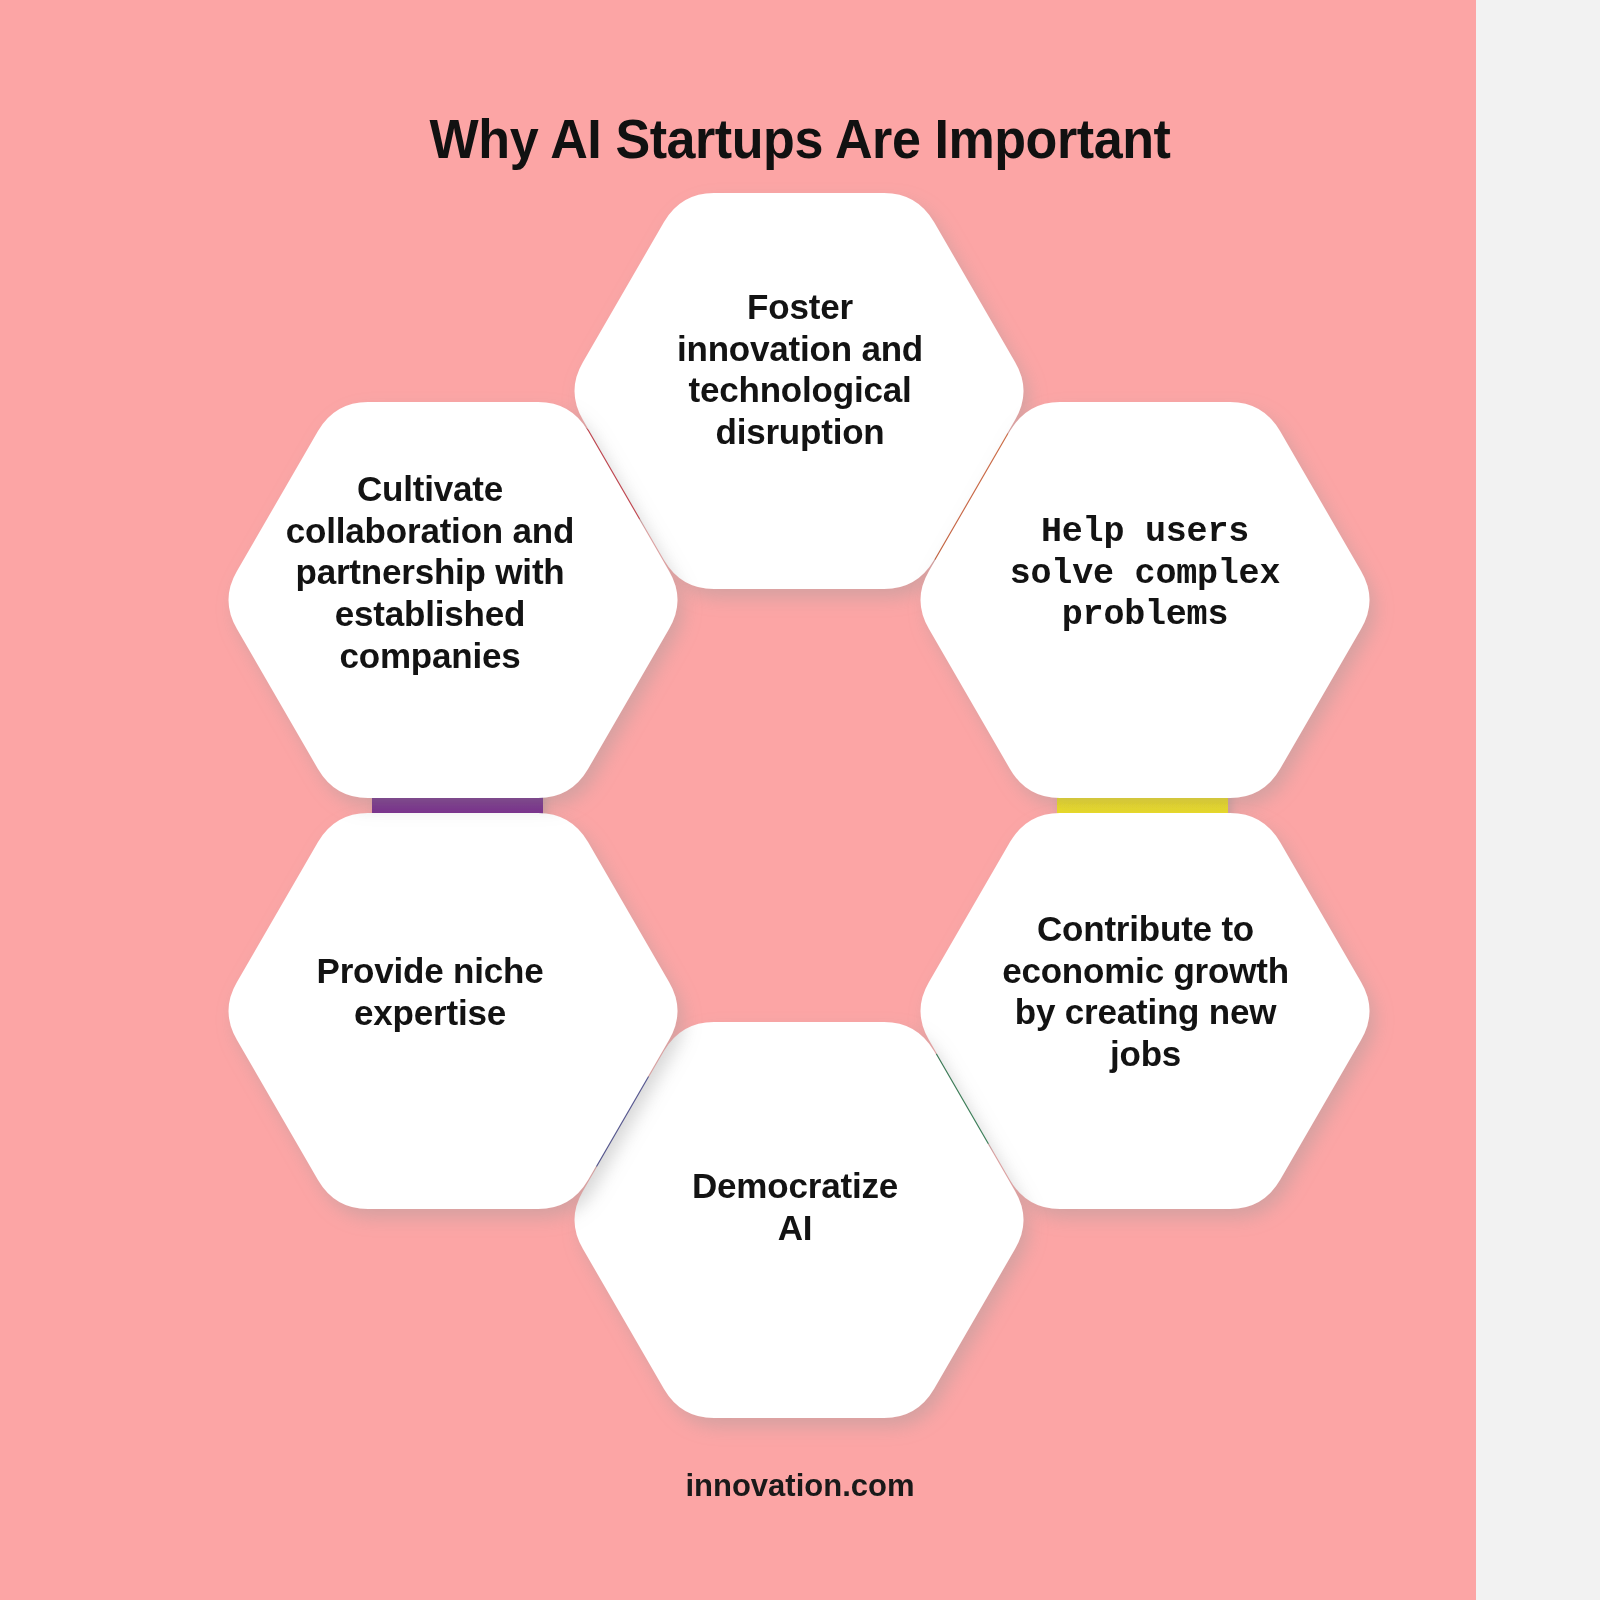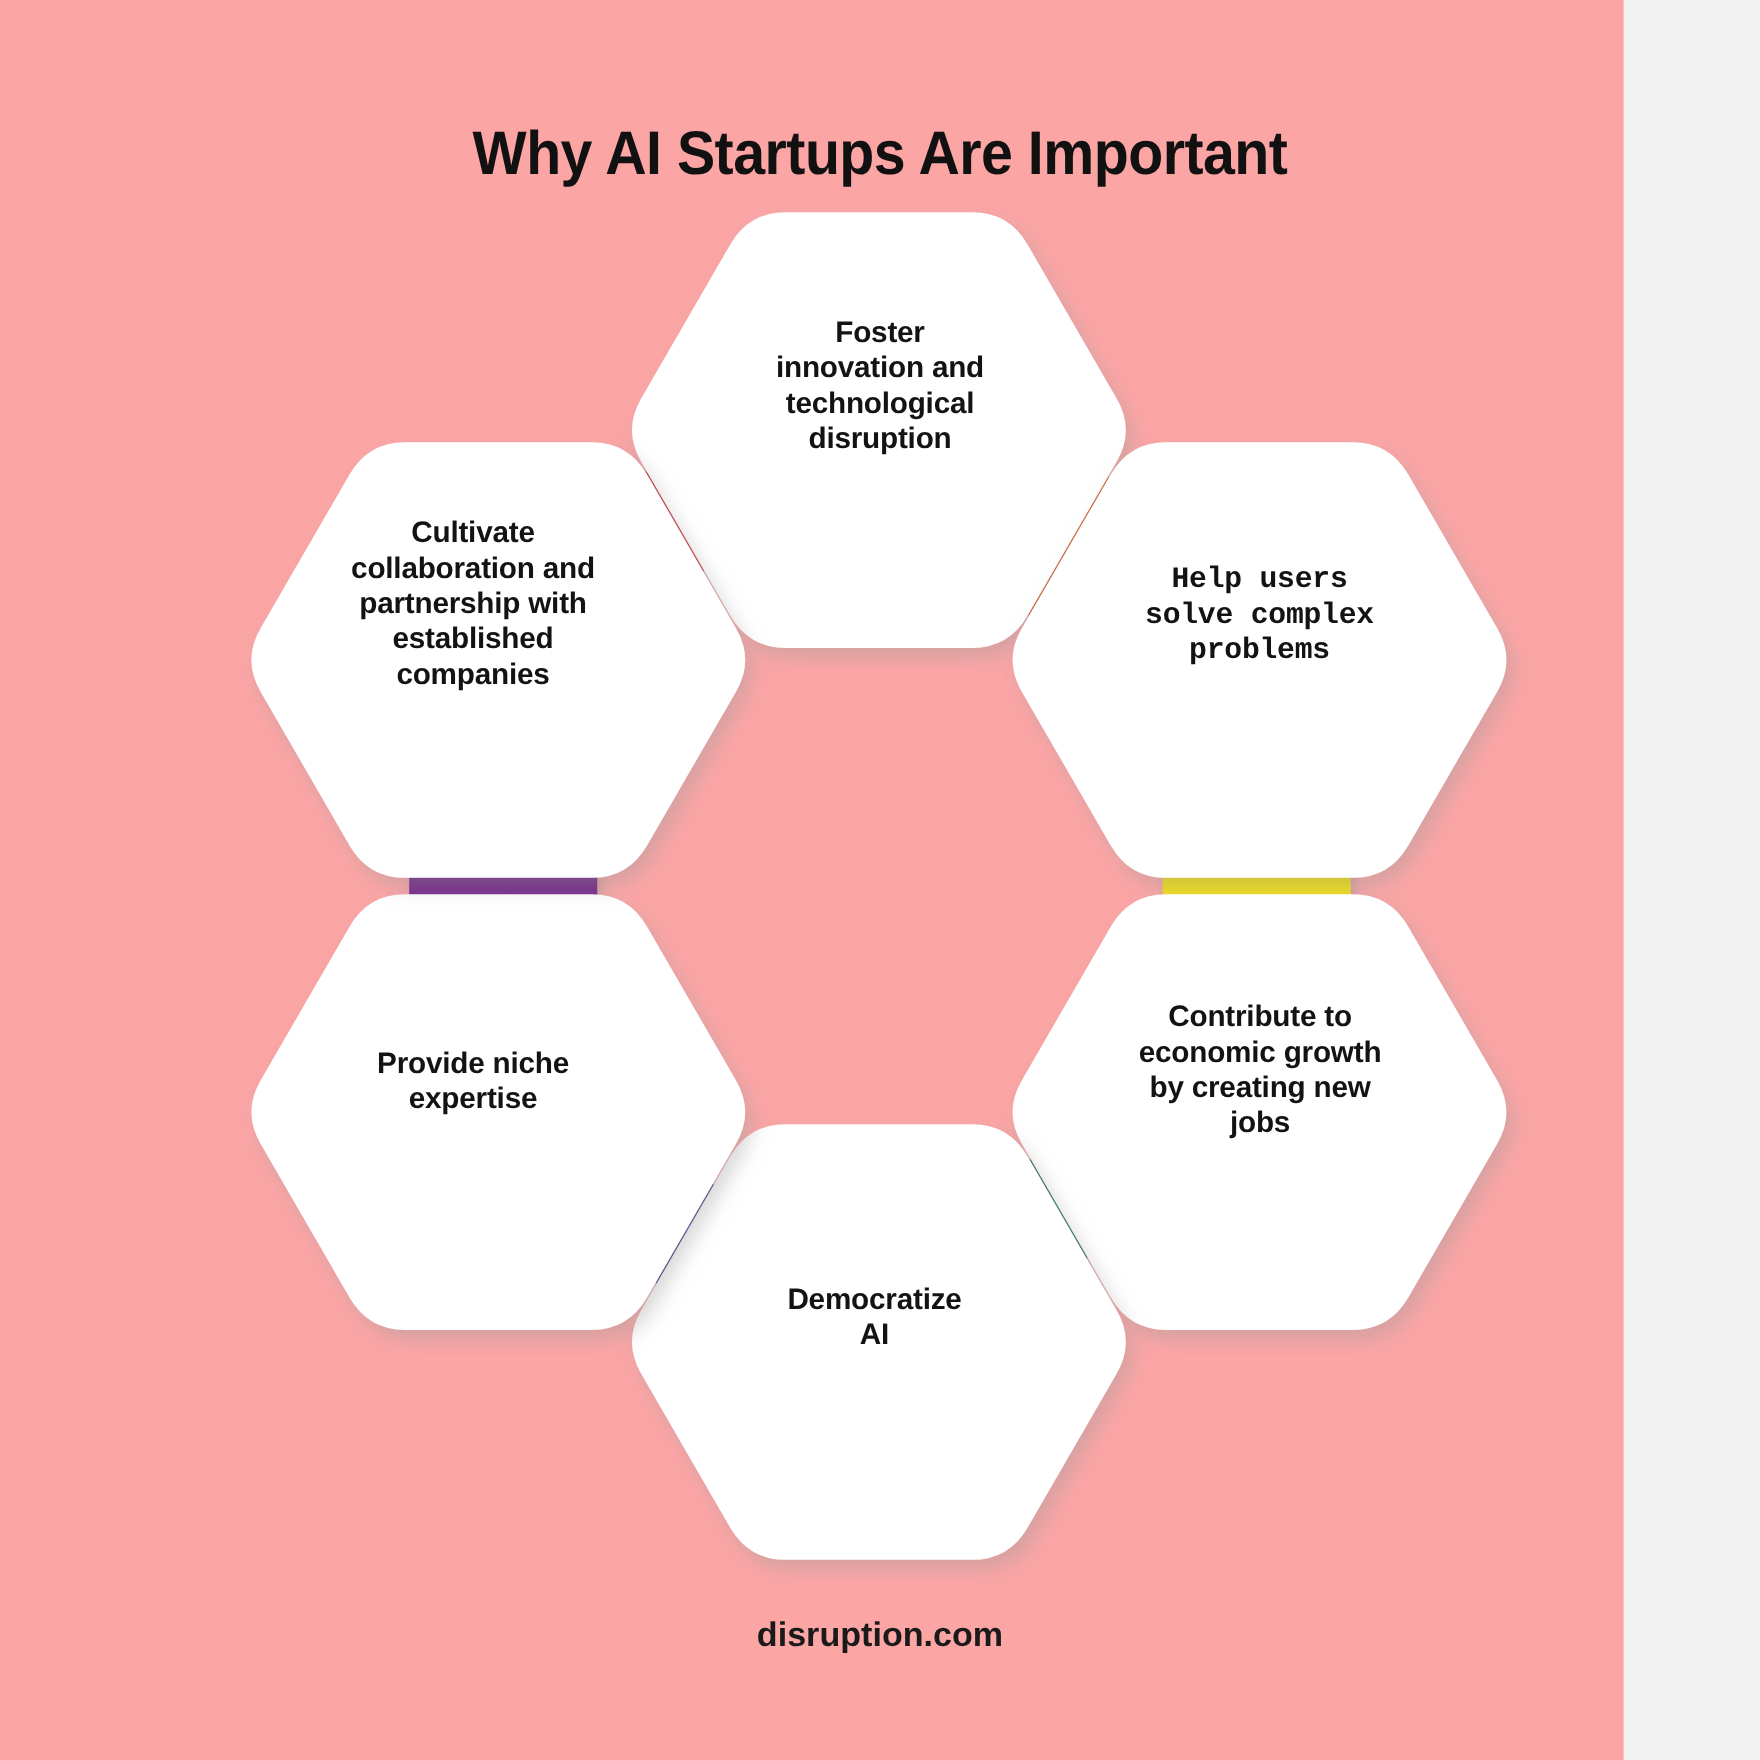--- a/index.html
+++ b/index.html
@@ -61,21 +61,21 @@
     width: 1600px;
     height: 1600px;
   }
   
   .node-label {
     position: absolute;
     text-align: center;
     font-weight: 700;
     color: #131313;
     line-height: 1.19;
-    font-size: 27px;
+    font-size: 35px;
     letter-spacing: -0.2px;
     white-space: pre-line;
     pointer-events: none;
   }
   .node-label.n0 { left: 625px; top: 286px;  width: 350px; }
   .node-label.n1 { left: 970px; top: 512px;  width: 350px; font-family: Liberation Mono, monospace; }
   .node-label.n2 { left: 968px; top: 908px;  width: 355px; }
   .node-label.n3 { left: 620px; top: 1148px; width: 350px; margin-top: 17px; }
   .node-label.n4 { left: 255px; top: 950px;  width: 350px; }
   .node-label.n5 { left: 255px; top: 468px;  width: 350px; }
@@ -177,15 +177,15 @@
     <div class="node-label n5">Cultivate
 collaboration and
 partnership with
 established
 companies</div>
     <div class="node-label n4">Provide niche
 expertise</div>
 
   </div>
 
-  <div id="footer-brand">disruption.com</div>
+  <div id="footer-brand">innovation.com</div>
 
 </div>
 
 </body></html>

